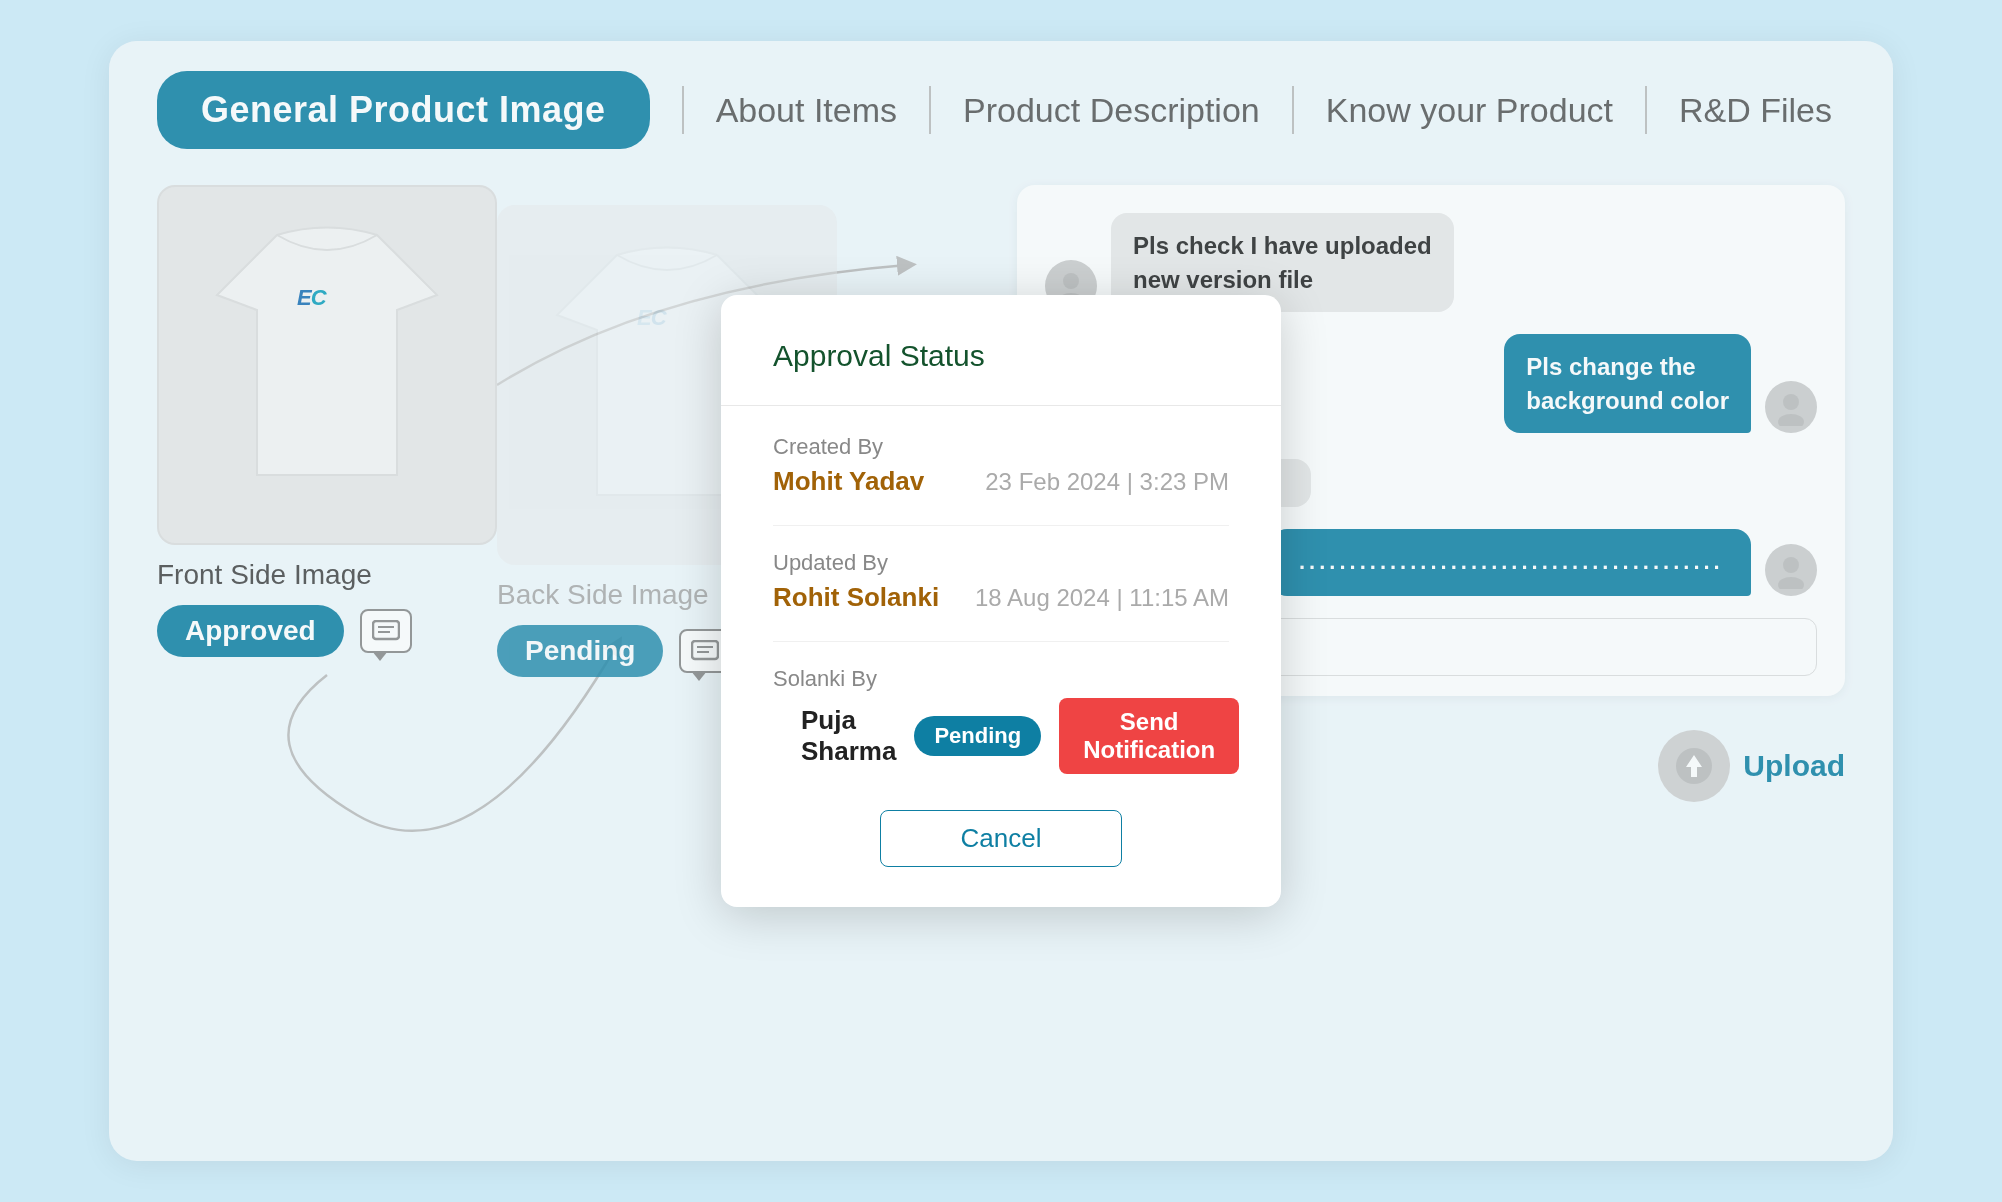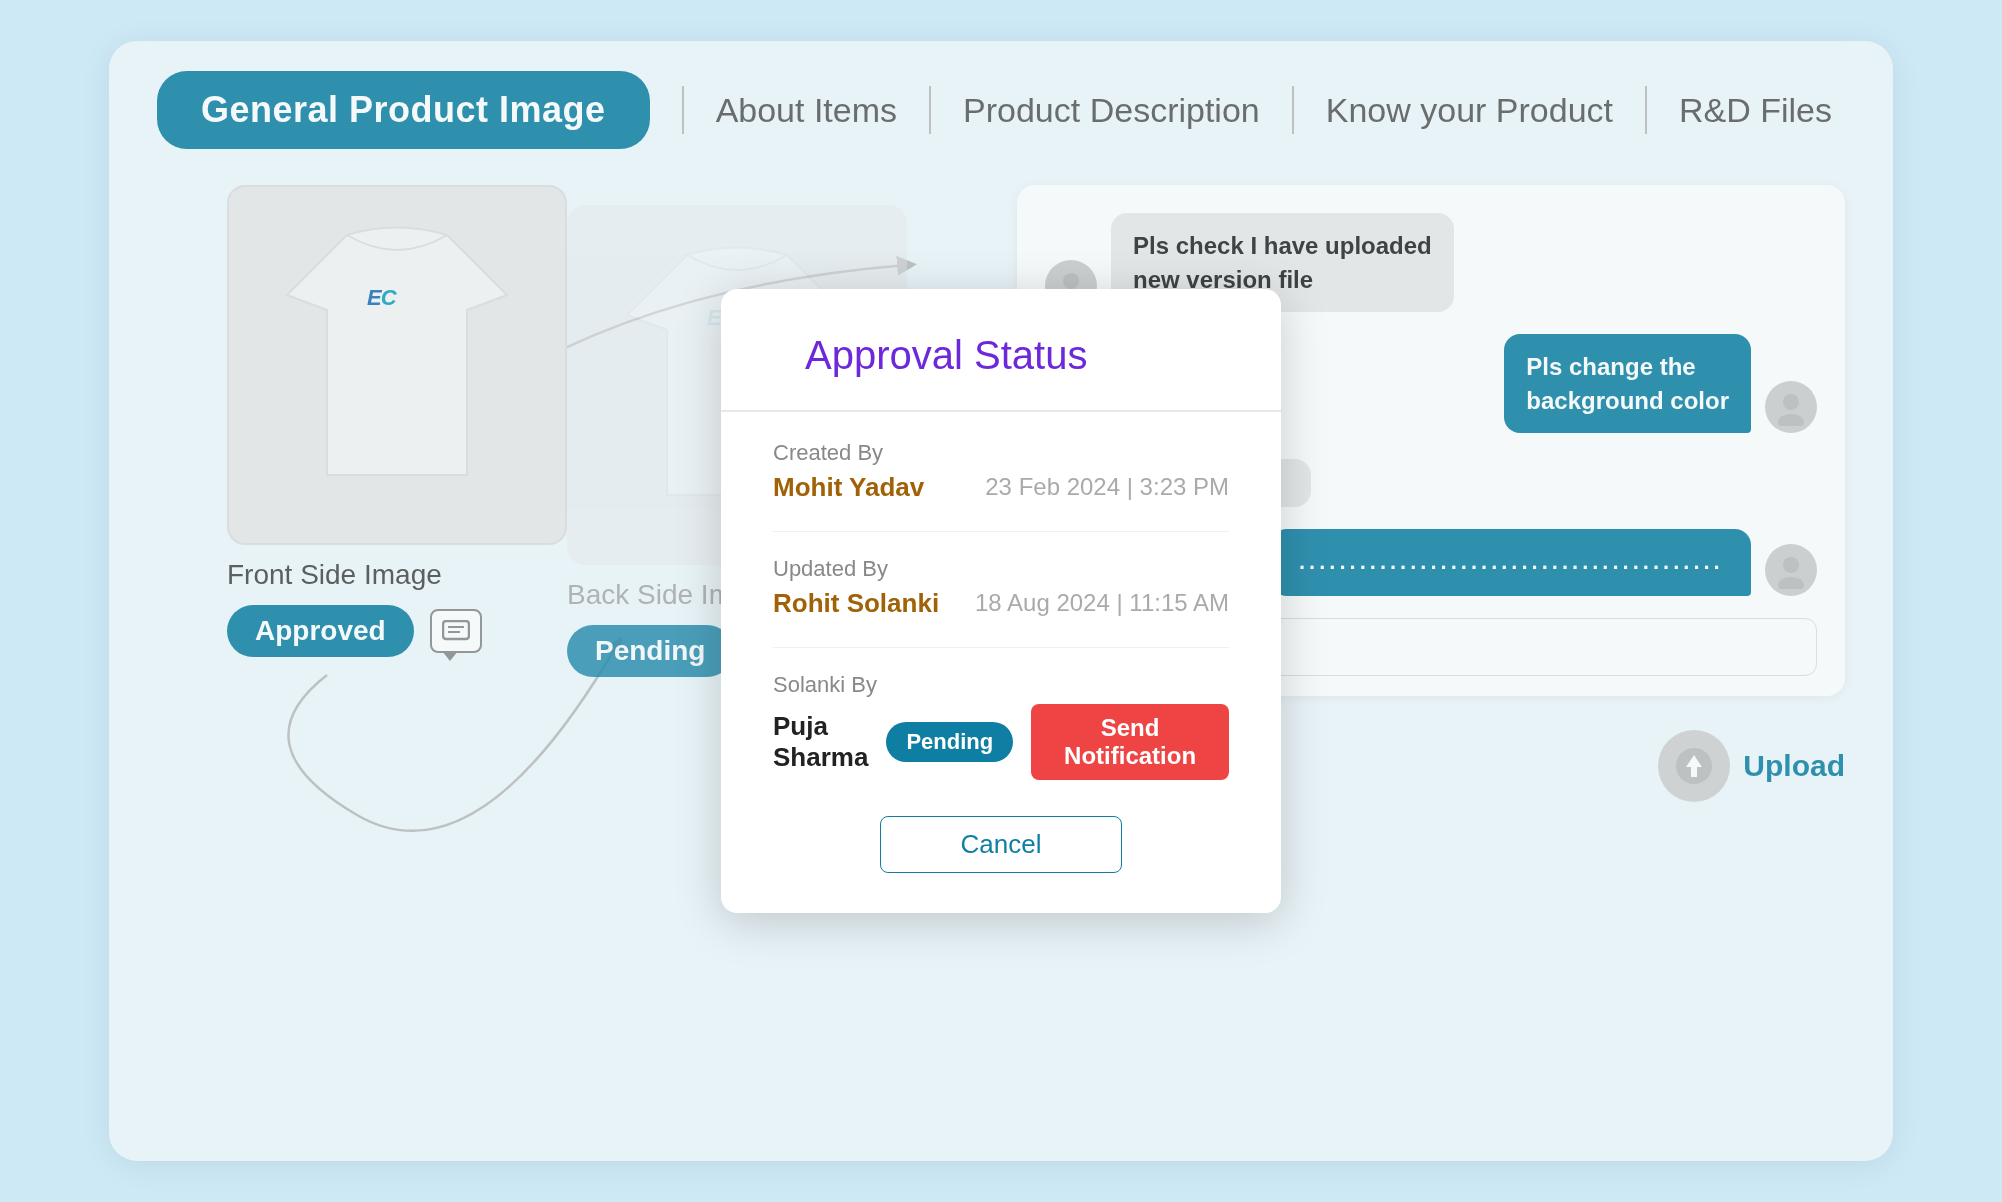--- a/index.html
+++ b/index.html
@@ -60,21 +60,20 @@
       position: relative;
       height: calc(1120px - 100px);
     }
     
     .images-section {
       display: flex;
       flex-direction: row;
       align-items: flex-start;
       flex: 0 0 auto;
       position: relative;
-      justify-content: center;
     }
     .image-block {
       display: flex;
       flex-direction: column;
       align-items: flex-start;
       gap: 14px;
     }
     .product-image-box {
       width: 340px;
       height: 360px;
@@ -287,25 +286,24 @@
     .modal {
       background: #fff;
       border-radius: 16px;
       padding: 44px 52px 40px 52px;
       min-width: 520px;
       max-width: 560px;
       box-shadow: 0 8px 48px rgba(0,0,0,0.18);
       position: relative;
     }
     .modal-title {
-      font-size: 40px;
-      color: #6d28d9;
+      font-size: 30px;
+      color: #14532d;
       font-weight: 500;
       margin-bottom: 32px;
-      margin-left: 32px;
     }
     .modal-divider {
       height: 1.5px;
       background: #e8e8e8;
       margin: 0 -52px 28px -52px;
     }
     .modal-row {
       margin-bottom: 28px;
     }
     .modal-row-label {
@@ -330,20 +328,21 @@
     }
     .modal-divider-thin {
       height: 1px;
       background: #f0f0f0;
       margin: 0 0 24px 0;
     }
     .modal-approved-row {
       display: flex;
       align-items: center;
       gap: 18px;
+      margin-left: 28px;
     }
     .modal-approved-name {
       font-size: 26px;
       font-weight: 700;
       color: #222;
       flex: 1;
     }
     .badge-pending-small {
       background: #0e7fa3;
       color: #fff;

